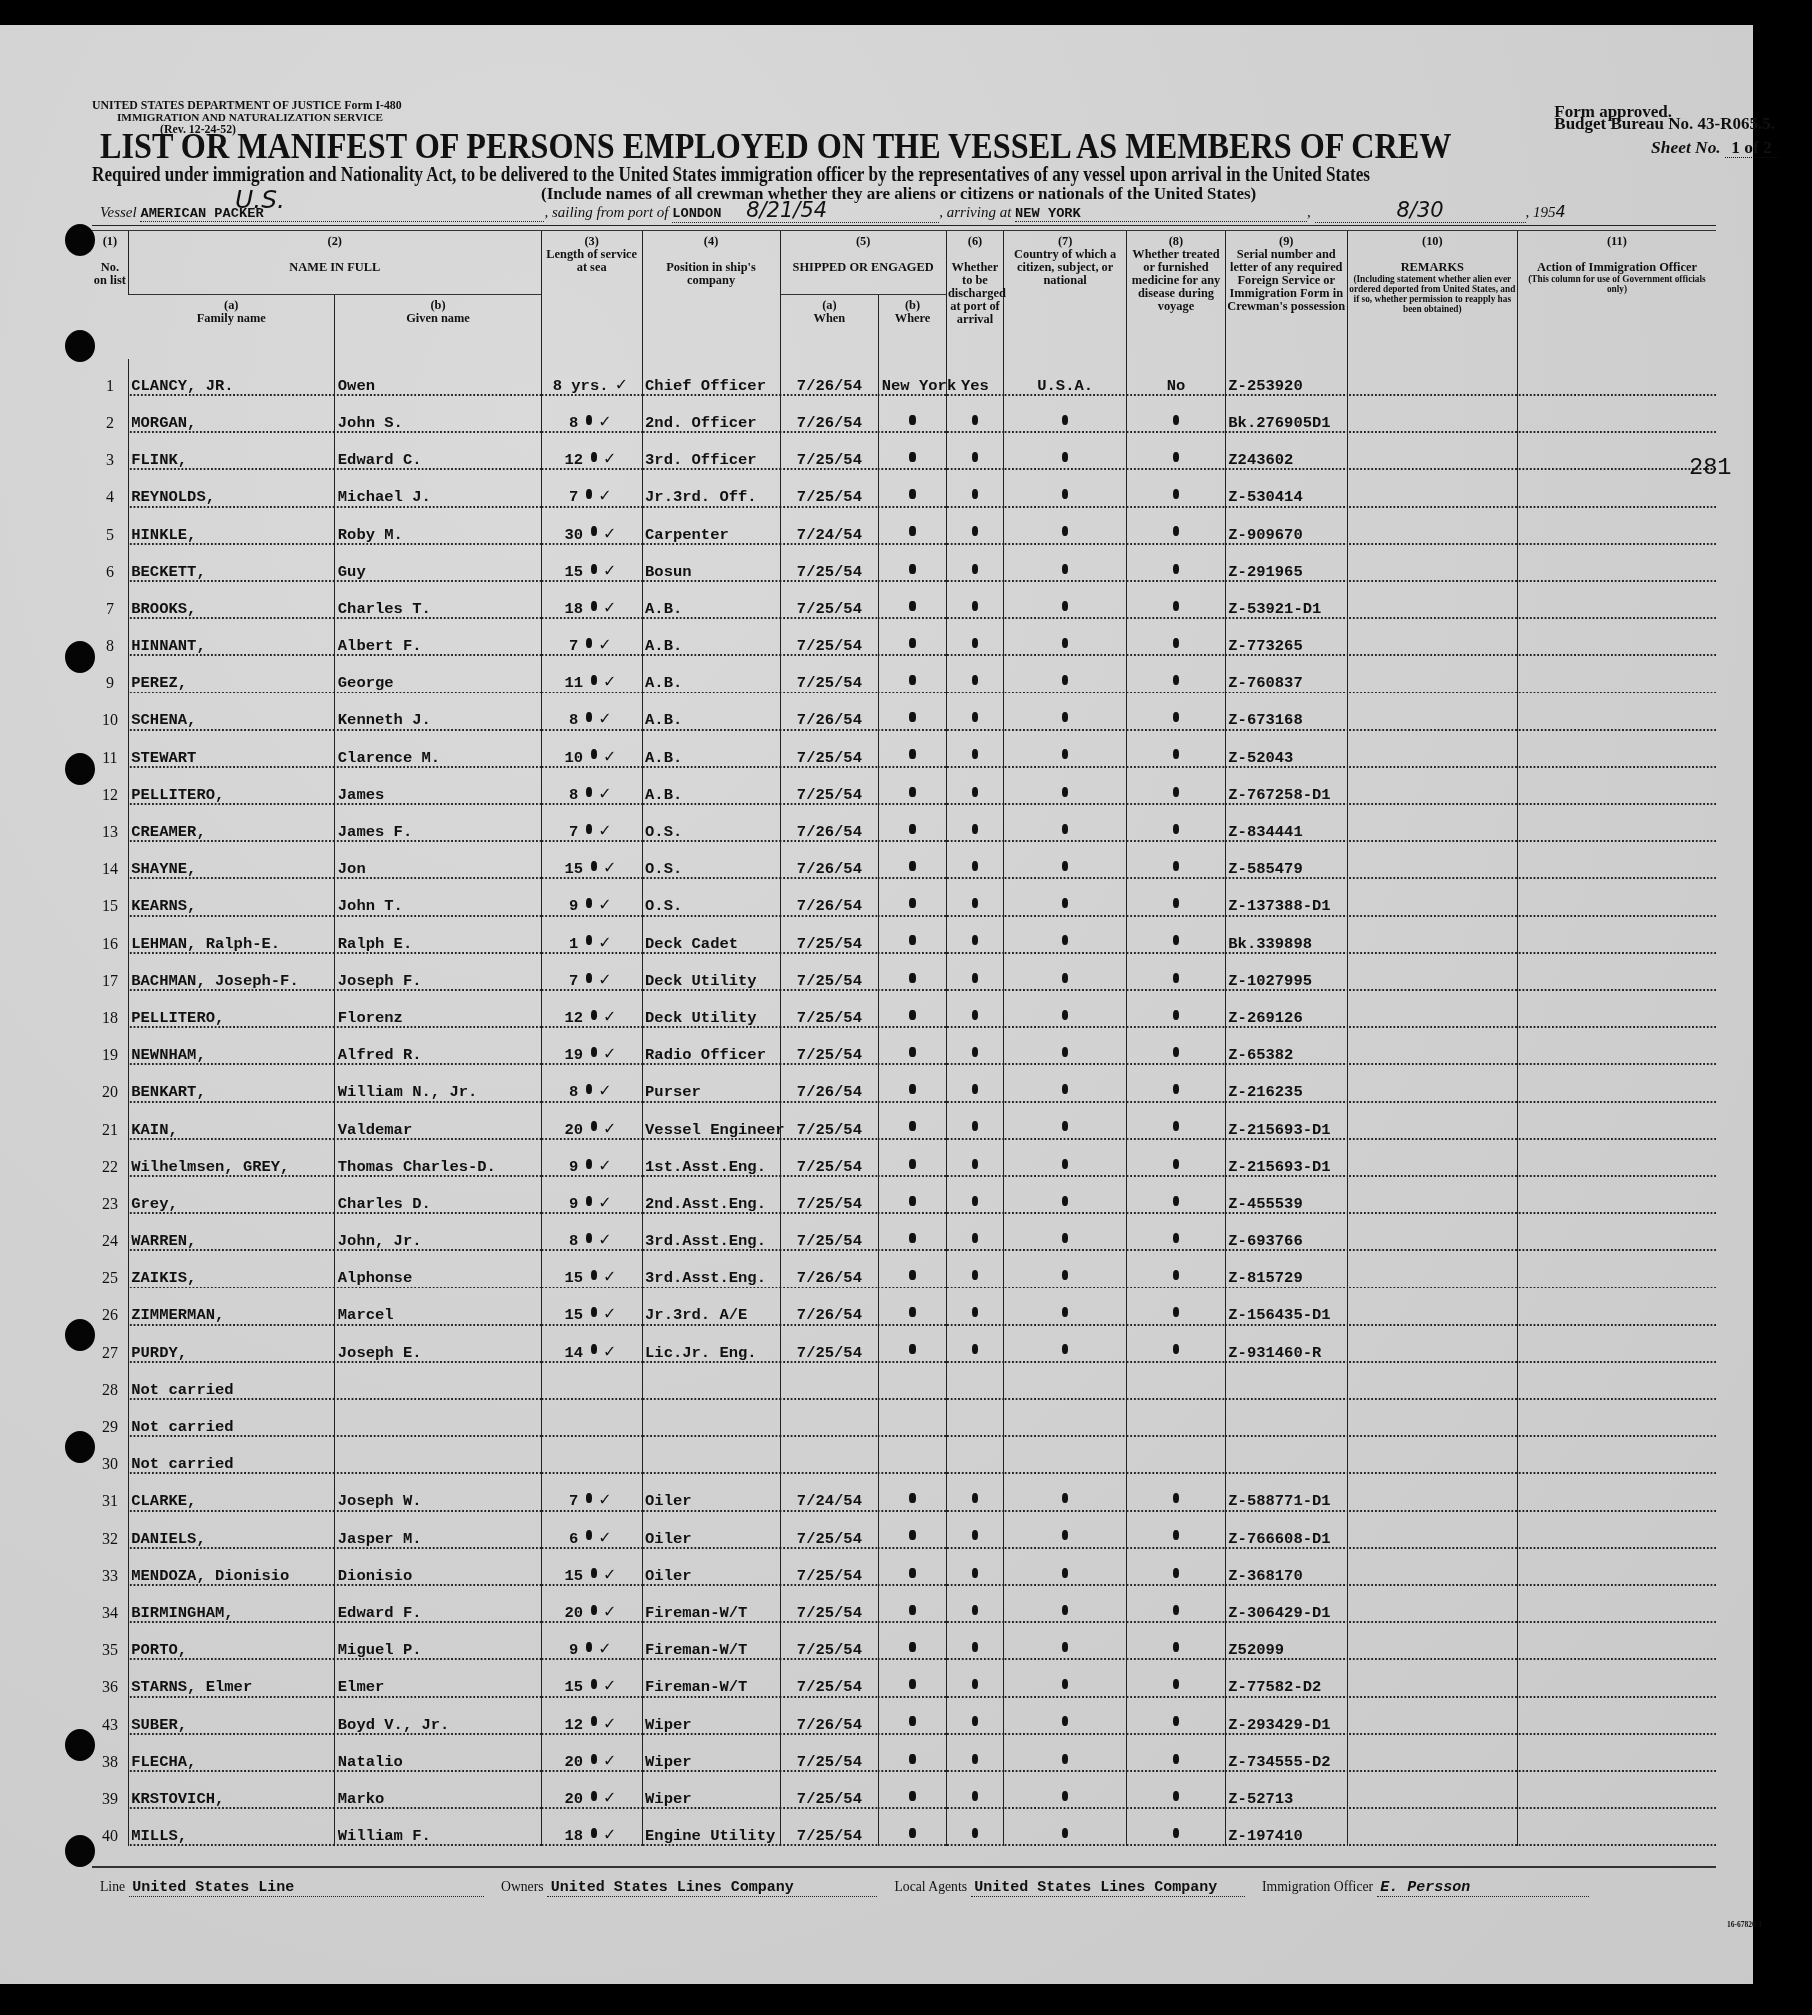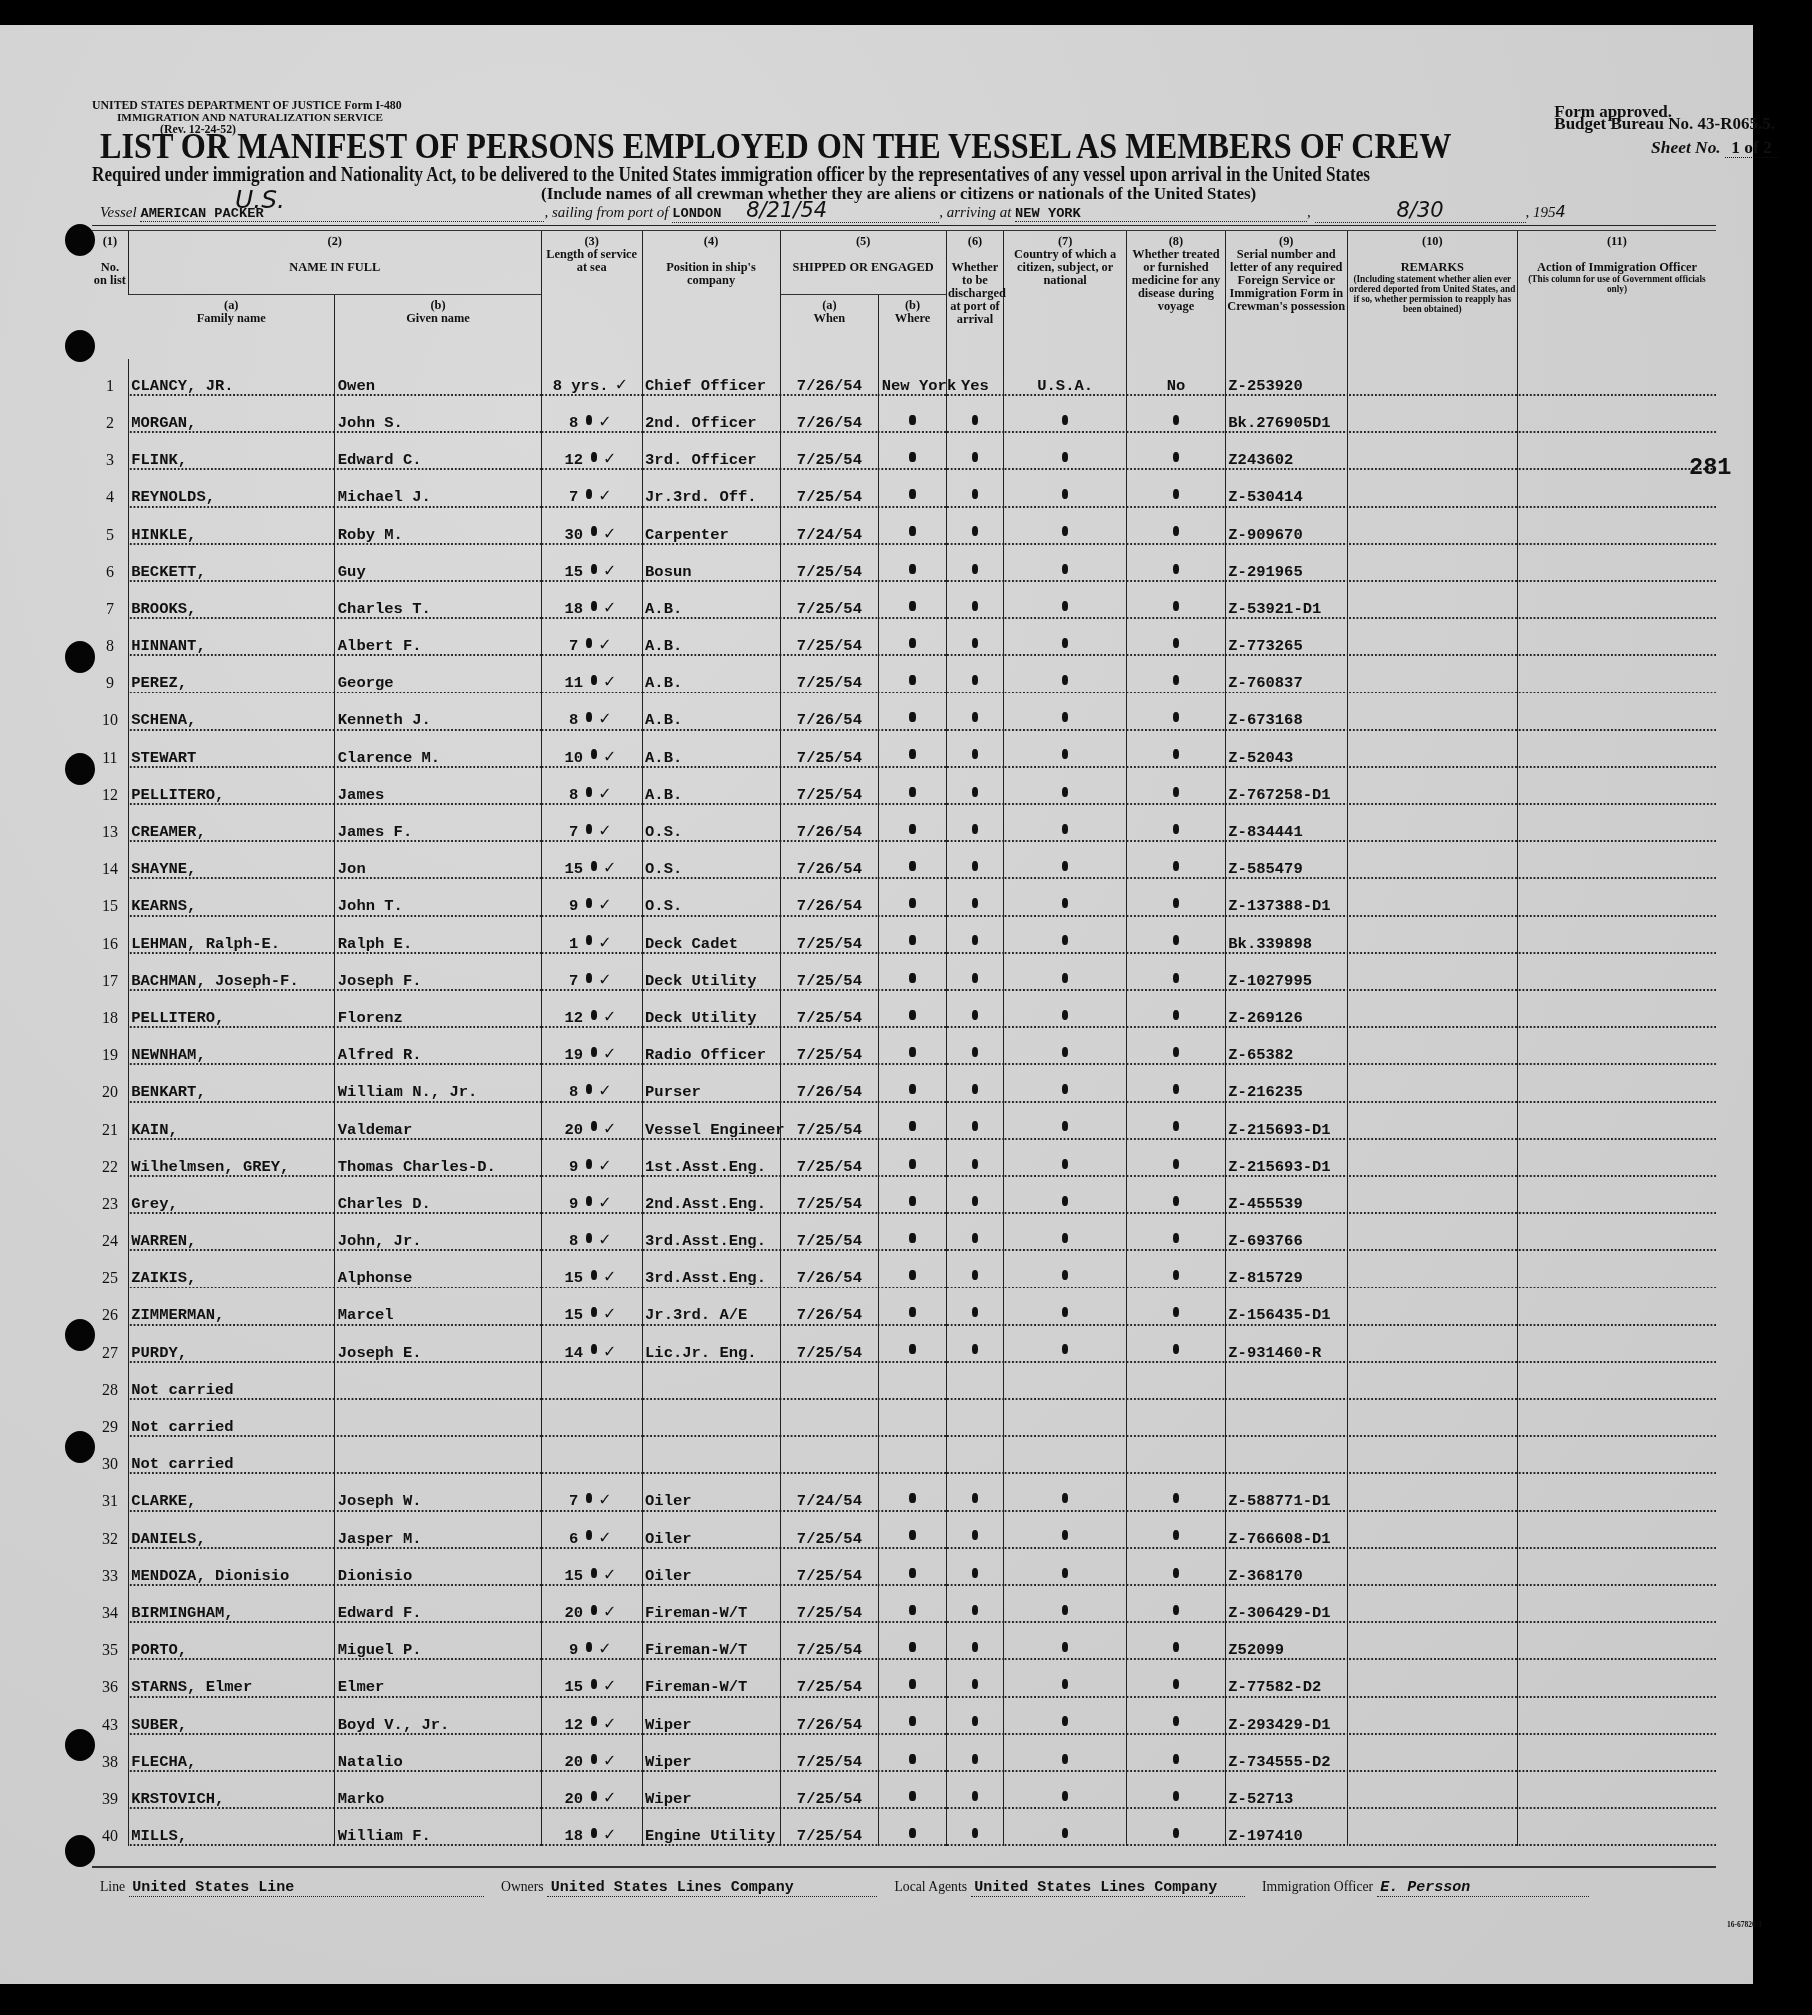--- a/index.html
+++ b/index.html
@@ -26,21 +26,21 @@
   th{font-weight:bold;font-size:12.4px;line-height:13px;vertical-align:top;border-left:1.2px solid #222;padding:3.7px 1.2px;text-align:center;}
   th:first-child{border-left:none;}
   th .sm{font-size:9.3px;line-height:10px;display:block;}
   .sub th{border-top:1.9px solid #333;}
   td{font-family:"Liberation Mono",monospace;font-weight:bold;font-size:15.5px;height:36px;padding:0 2.5px 1.2px 2.5px;border-left:1.2px solid #222;vertical-align:bottom;white-space:nowrap;overflow:visible;background-image:linear-gradient(to right,#222 50%,transparent 50%);background-size:3.7px 1.9px;background-repeat:repeat-x;background-position:bottom;}
   td:first-child{border-left:none;font-family:"Liberation Serif",serif;font-weight:normal;font-size:16px;text-align:center;background-image:none;}
   td.num{text-align:center;padding-right:5px;}
   td.ctr{text-align:center;}
   .dot{display:inline-block;width:6.2px;height:10px;background:#111;border-radius:45%;vertical-align:middle;margin-bottom:6.2px;}
   .check{font-family:"DejaVu Sans",sans-serif;font-weight:normal;font-size:16px;margin-left:6.2px;}
-  .note281{position:absolute;left:1689px;top:454px;font-family:"Liberation Mono",monospace;font-weight:bold;font-size:23.6px;}
+  .note281{position:absolute;left:1689px;top:454px;font-family:"Liberation Mono",monospace;font-weight:normal;font-size:23.6px;}
   .footer{position:absolute;left:100px;top:1879px;width:1617px;font-size:13.7px;white-space:nowrap;}
   .footer .fill{font-family:"Liberation Mono",monospace;font-weight:bold;font-size:15px;display:inline-block;border-bottom:1.2px dotted #222;padding:0 3.7px;}
   .sig{font-family:"DejaVu Serif",serif;font-style:italic;font-size:27px;}
   .formno{position:absolute;right:50px;top:1920px;font-size:7.5px;font-weight:bold;}
   .botrule{position:absolute;left:92px;top:1866px;width:1624px;border-top:2.5px solid #333;}
 </style>
 </head>
 <body>
 
 <div class="paper">

